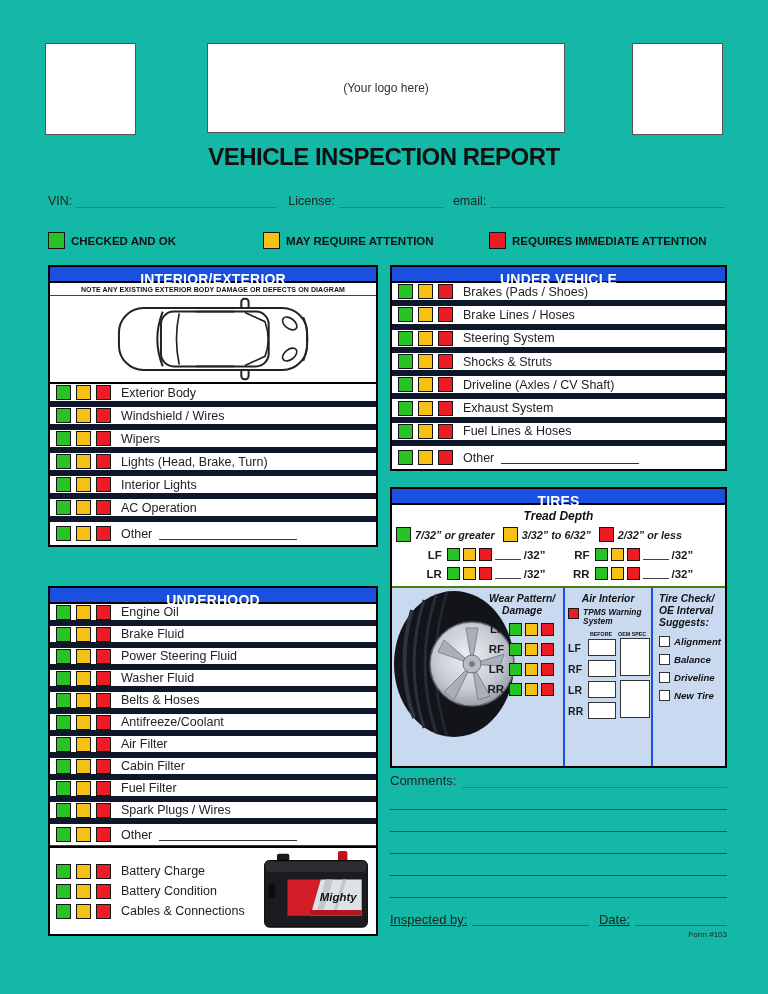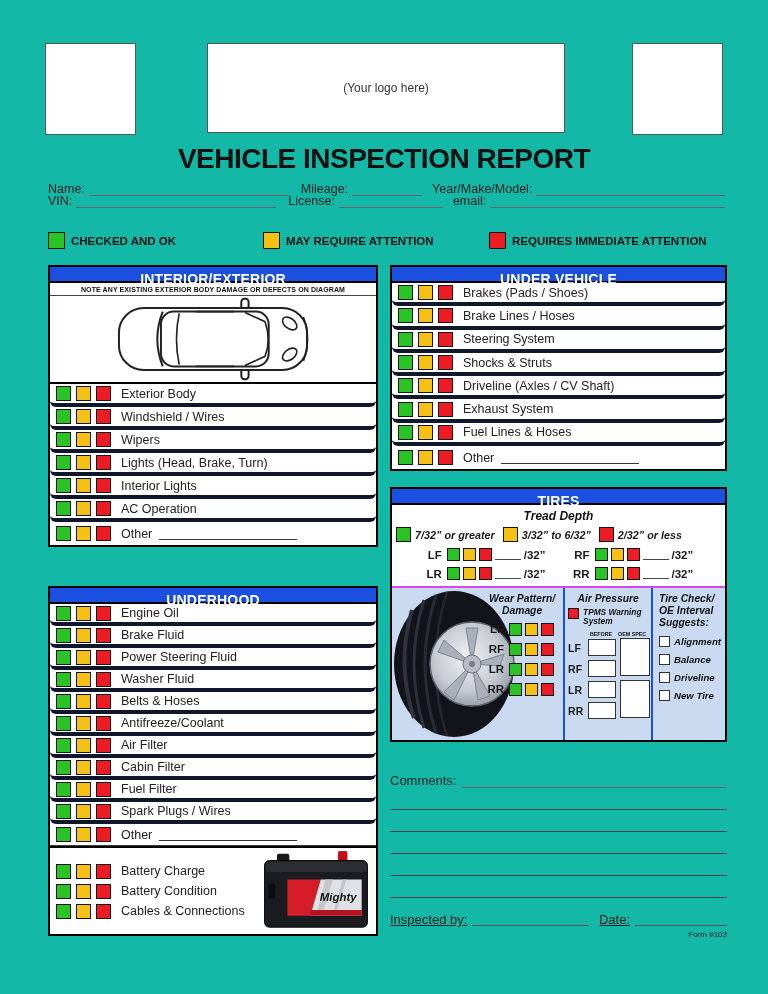--- a/index.html
+++ b/index.html
@@ -12,21 +12,21 @@
   *{margin:0;padding:0;box-sizing:border-box;}
   html,body{background:#fff;}
   body{font-family:"Liberation Sans",sans-serif;color:#1a1a1a;}
   .page{position:relative;width:768px;height:994px;background:#14b8a6;overflow:hidden;}
 
   
   .logo-box{position:absolute;border:1px solid #555;background:#fff;}
   .logo-left{left:45px;top:43px;width:91px;height:92px;}
   .logo-center{left:207px;top:43px;width:358px;height:90px;display:flex;align-items:center;justify-content:center;font-size:12px;color:#333;}
   .logo-right{left:632px;top:43px;width:91px;height:92px;}
-  .page-title{position:absolute;left:0;top:143px;width:100%;text-align:center;font-size:28px;font-weight:bold;letter-spacing:-0.5px;color:#111;}
+  .page-title{position:absolute;left:0;top:143px;width:100%;text-align:center;font-size:24px;font-weight:bold;letter-spacing:-0.5px;color:#111;}
 
   
   .info-row{position:absolute;left:48px;width:677px;display:flex;align-items:flex-end;font-size:12.5px;color:#222;height:16px;}
   .info-row .flabel{margin-right:4px;white-space:nowrap;}
   .fline{border-bottom:1px solid #666;height:14px;display:inline-block;}
   .row1{top:180px;}
   .row2{top:192px;}
   .w-name{width:200px;margin-right:12px;}
   .w-mileage{width:70px;margin-right:10px;}
   .w-ymm{flex:1;}
@@ -50,21 +50,21 @@
   .g{background:var(--green);}
   .y{background:var(--yellow);}
   .r{background:var(--red);}
 
   
   .sec{position:absolute;border:2px solid #000;background:#fff;}
   .sec-header{background:var(--header-blue);color:#fff;font-weight:bold;font-size:14px;text-align:center;height:16px;line-height:24px;border-bottom:2px solid #000;letter-spacing:0.2px;}
   .row{display:flex;align-items:center;height:23px;padding-left:6px;gap:5px;border-bottom:1px solid #3c3c3c;}
   .row:last-child{border-bottom:none;}
   .rowlist{display:block;}
-  .rowlist .row{border-bottom:4px solid #0f172a;border-radius:6px;}
+  .rowlist .row{border-bottom:6px solid #0f172a;}
   .rlabel{font-size:12.5px;color:#222;margin-left:5px;white-space:nowrap;}
   .write-line{display:inline-block;width:138px;height:13px;border-bottom:1px solid #333;margin-left:2px;}
 
   #sec-interior{left:48px;top:265px;width:330px;}
   #sec-interior .note{font-size:7px;font-weight:bold;text-align:center;padding:3px 0 2px;border-bottom:1px solid #444;letter-spacing:0.1px;color:#111;}
   .car-box{height:88px;display:flex;align-items:center;justify-content:center;border-bottom:2px solid #000;}
 
   #sec-underhood{left:48px;top:586px;width:330px;}
   #sec-underhood .row{height:22px;}
   .battery-block{border-top:2px solid #000;display:flex;align-items:center;padding:6px 4px 6px 6px;height:88px;}
@@ -81,21 +81,21 @@
   .tread-title{text-align:center;font-weight:bold;font-style:italic;font-size:12px;color:#111;}
   .tread-legend{display:flex;justify-content:flex-start;align-items:center;gap:8px;margin-top:4px;font-size:10.8px;font-weight:bold;font-style:italic;white-space:nowrap;}
   .tread-legend .titem{display:flex;align-items:center;gap:4px;}
   .tread-grid{margin-top:6px;display:flex;flex-direction:column;gap:6px;}
   .tread-row{display:flex;justify-content:center;gap:26px;}
   .tread-cell{display:flex;align-items:center;gap:3px;font-size:11.5px;font-weight:bold;}
   .tread-cell .pos{width:18px;text-align:right;margin-right:2px;}
   .tblank{display:inline-block;width:26px;height:11px;border-bottom:1px solid #444;}
   .tsuffix{font-weight:bold;}
 
-  .tire-panel{border-top:2px solid #d946ef;background:var(--panel-blue);display:flex;height:154px;}
+  .tire-panel{border-top:2px solid #4d7c0f;background:var(--panel-blue);display:flex;height:180px;}
   .panel-col{height:100%;}
   .col-wear{width:176px;position:relative;border-right:2px solid var(--header-blue);}
   .tire-img{position:absolute;left:0;top:0;width:132px;height:152px;}
   .wear-block{position:absolute;right:3px;top:5px;width:76px;}
   .panel-title{font-weight:bold;font-style:italic;font-size:10.3px;text-align:center;line-height:1.15;color:#111;}
   .wear-rows{margin-top:6px;display:flex;flex-direction:column;gap:7px;}
   .wear-row{display:flex;align-items:center;gap:3px;justify-content:flex-start;}
   .wear-row .pos{font-weight:bold;font-size:11.5px;width:20px;text-align:right;margin-right:2px;}
 
   .col-air{width:88px;border-right:2px solid var(--header-blue);padding:5px 3px 0;}
@@ -137,28 +137,20 @@
 
 <div class="page">
 
   <div class="logo-box logo-left"></div>
   <div class="logo-box logo-center">
     <span>(Your logo here)</span>
   </div>
   <div class="logo-box logo-right"></div>
   <div class="page-title">VEHICLE INSPECTION REPORT</div>
 
-  <div class="info-row row1">
-    <span class="flabel">Name:</span>
-    <span class="fline w-name"></span>
-    <span class="flabel">Mileage:</span>
-    <span class="fline w-mileage"></span>
-    <span class="flabel">Year/Make/Model:</span>
-    <span class="fline w-ymm"></span>
-  </div>
   <div class="info-row row2">
     <span class="flabel">VIN:</span>
     <span class="fline w-vin"></span>
     <span class="flabel">License:</span>
     <span class="fline w-license"></span>
     <span class="flabel">email:</span>
     <span class="fline w-email"></span>
   </div>
 
   <div class="legend">
@@ -553,21 +545,21 @@
                 <span class="pos">RR</span>
                 <span class="sq sz13 g"></span>
                 <span class="sq sz13 y"></span>
                 <span class="sq sz13 r"></span>
               </div>
             </div>
         </div>
       </div>
 
       <div class="panel-col col-air">
-        <div class="panel-title">Air Pressure</div>
+        <div class="panel-title">Air Interior</div>
         <div class="tpms-row">
           <span class="sq sz11 r"></span>
           <span class="tpms-label">TPMS Warning System</span>
         </div>
         <div class="air-heads">
           <span class="h1">BEFORE</span>
           <span class="h2">OEM SPEC</span>
         </div>
         <div class="air-body">
           <div class="air-left">

